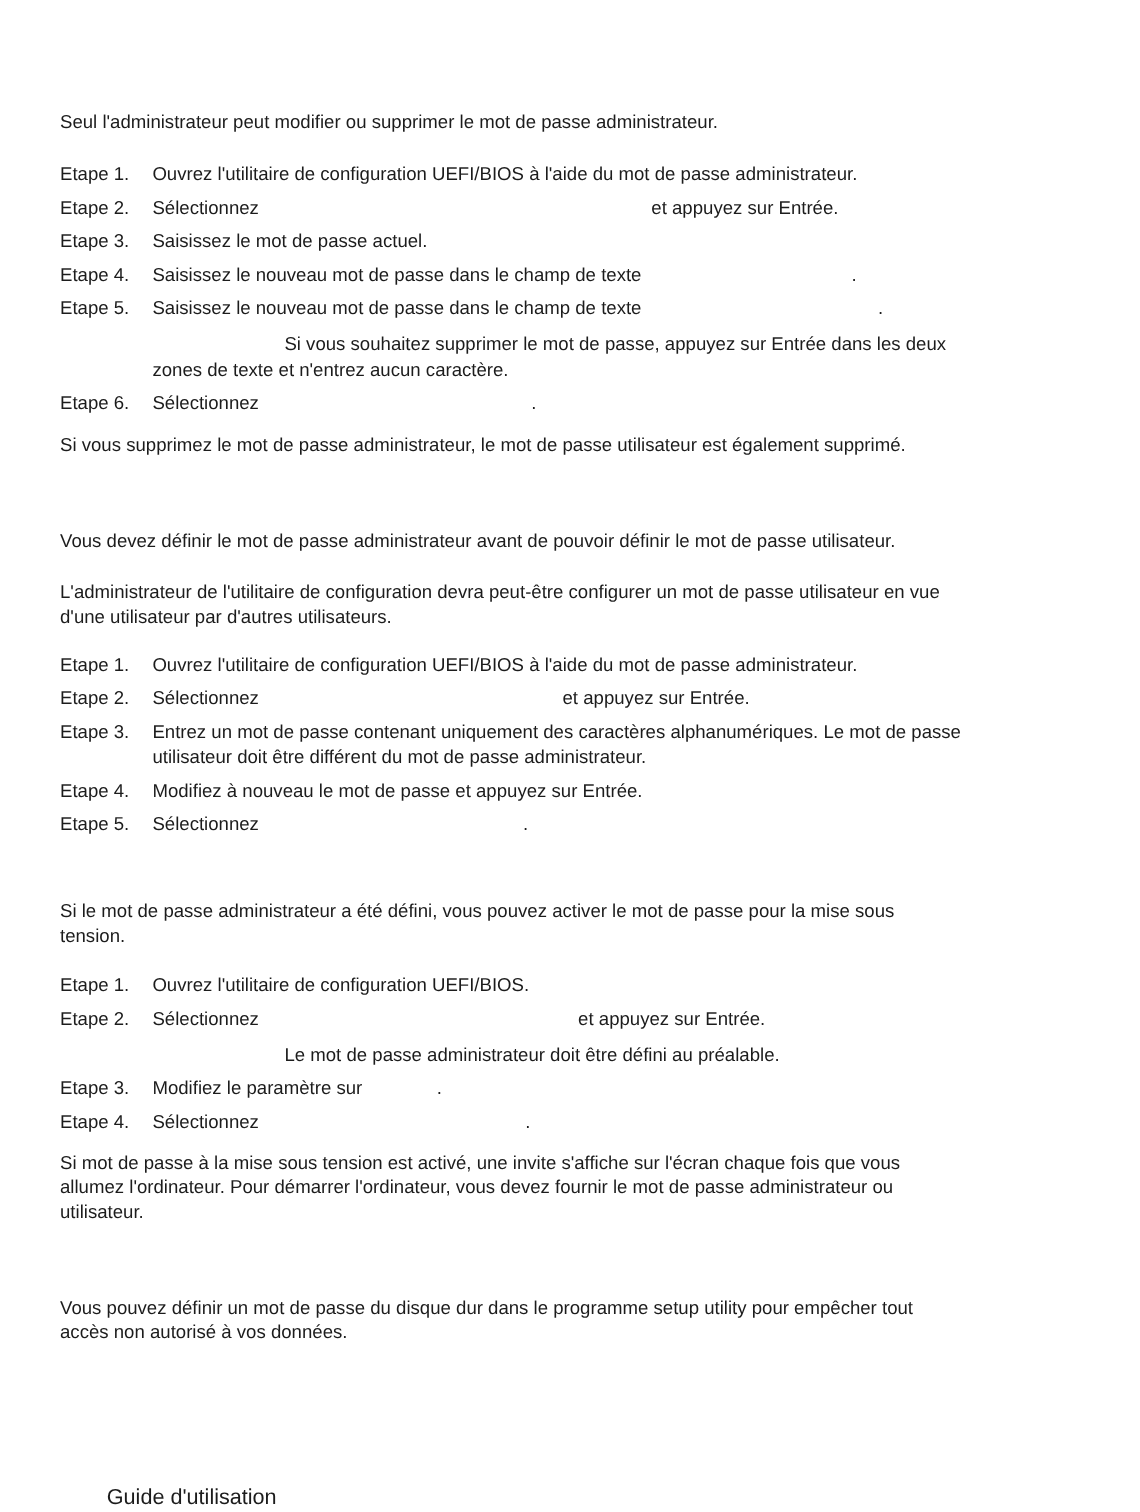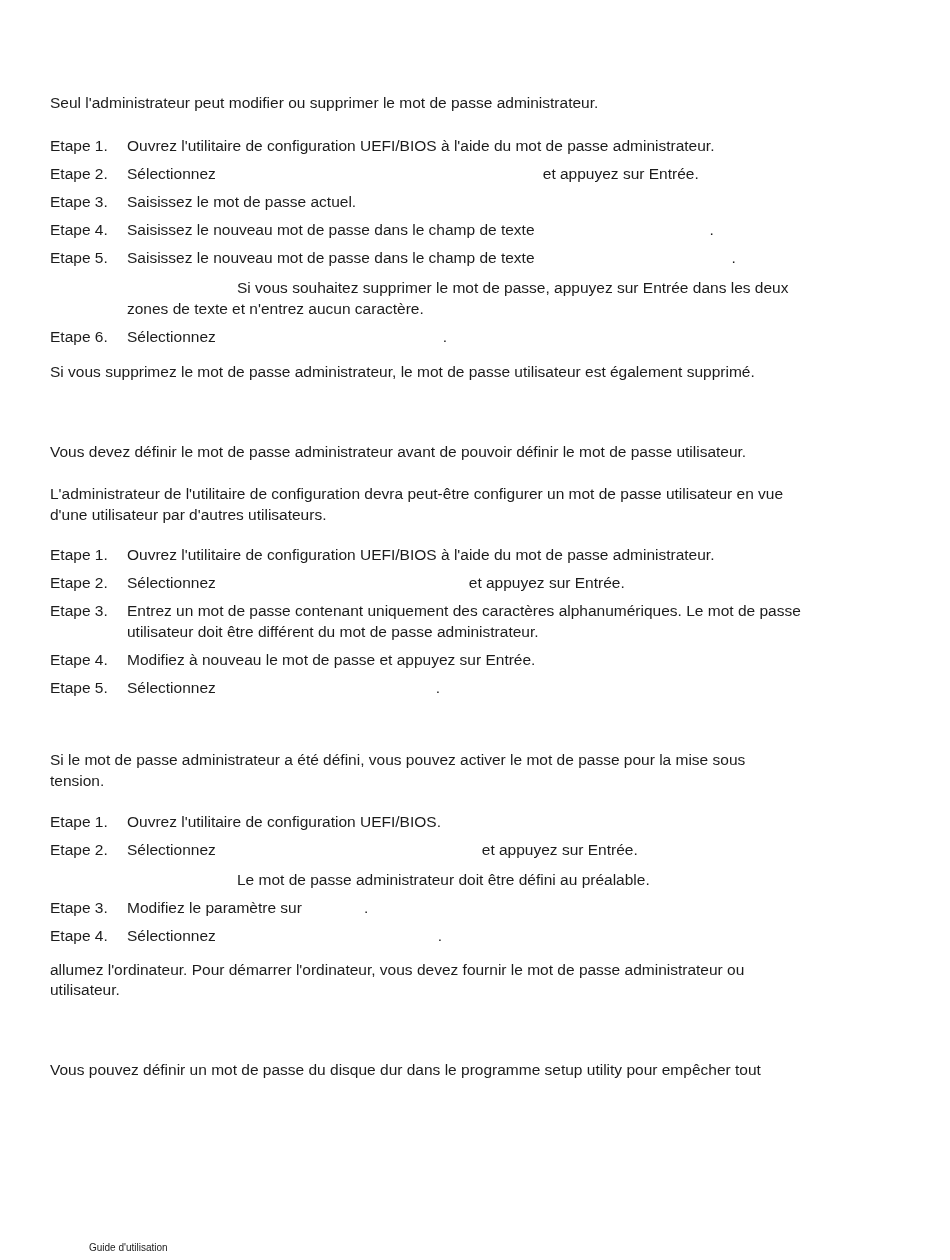--- a/index.html
+++ b/index.html
@@ -12,21 +12,21 @@
   .content { padding: 93px 55px 0 50px; }
   .para { margin: 0; white-space: nowrap; }
   .line { white-space: nowrap; }
   .steps { margin: 0; }
   .step { display: flex; margin-bottom: 7.5px; }
   .step-label { flex: 0 0 77px; }
   .step-text { flex: 1 1 auto; }
   .gap { display: inline-block; height: 1px; vertical-align: baseline; }
   .note { margin-left: 77px; }
   .note .first { padding-left: 110px; }
-  .footer { position: absolute; left: 89px; top: 1240px; font-size: 10px; line-height: 15px; }
+  .footer { position: absolute; left: 89px; top: 1240px; font-size: 18px; line-height: 15px; }
 </style>
 </head>
 <body>
 
 <div class="content">
 
   <p class="para">Seul l'administrateur peut modifier ou supprimer le mot de passe administrateur.</p>
 
   <div class="steps" style="margin-top:22px;">
     <div class="step">
@@ -119,25 +119,27 @@
       <span class="step-label">Etape 3.</span>
       <span class="step-text"><span>Modifiez le paramètre sur</span><span class="gap" style="width:62px;"></span><span>.</span></span>
     </div>
     <div class="step">
       <span class="step-label">Etape 4.</span>
       <span class="step-text"><span>Sélectionnez</span><span class="gap" style="width:222px;"></span><span>.</span></span>
     </div>
   </div>
 
   <div style="margin-top:13px;">
+    <div class="line">Si mot de passe à la mise sous tension est activé, une invite s'affiche sur l'écran chaque fois que vous</div>
     <div class="line">allumez l'ordinateur. Pour démarrer l'ordinateur, vous devez fournir le mot de passe administrateur ou</div>
     <div class="line">utilisateur.</div>
   </div>
 
   <div style="margin-top:59.5px;">
     <div class="line">Vous pouvez définir un mot de passe du disque dur dans le programme setup utility pour empêcher tout</div>
+    <div class="line">accès non autorisé à vos données.</div>
   </div>
 
 </div>
 
 <div class="footer">
   <span>Guide d'utilisation</span>
 </div>
 
 </body></html>

